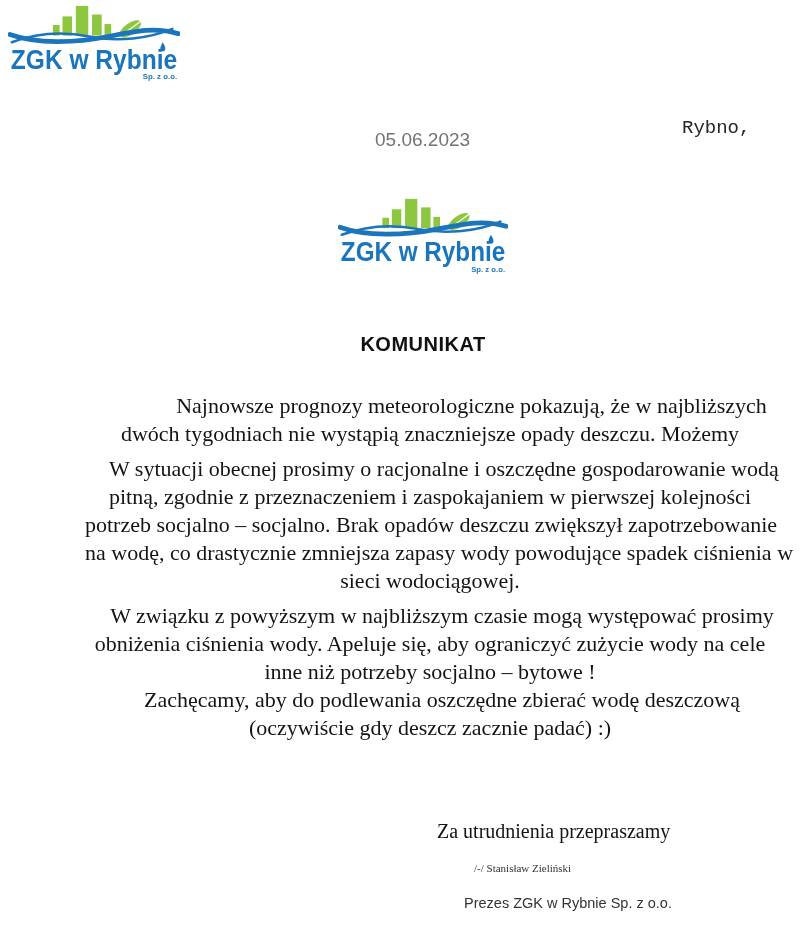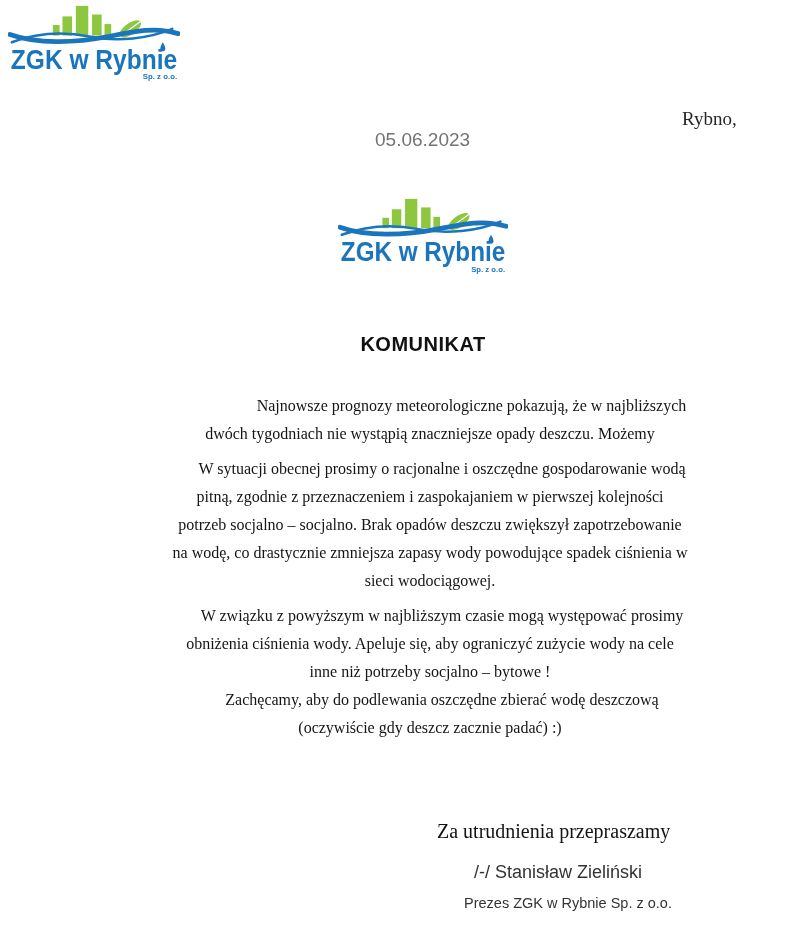--- a/index.html
+++ b/index.html
@@ -17,22 +17,22 @@
   }
   .abs { position: absolute; text-align: center; }
 
   
   .logo-top-left { left: 8px; top: 4px; width: 172px; }
   .logo-center   { left: 338px; top: 197px; width: 170px; }
   .logo svg { display: block; width: 100%; height: auto; }
 
   
   .place-line {
-    left: 682px; top: 108px;
-    font-family: Liberation Serif, serif;
+    left: 682px; top: 117px;
+    font-family: Liberation Mono, monospace;
     font-size: 19px; color: #262626;
   }
   .date-line {
     left: 375px; top: 129px;
     font-family: "Liberation Sans", sans-serif;
     font-size: 19px; color: #737373;
   }
 
   
   .doc-title {
@@ -41,39 +41,39 @@
     font-family: "Liberation Sans", sans-serif;
     font-weight: bold;
     font-size: 20px;
     letter-spacing: 0.5px;
     color: #111;
   }
 
   
   .body-text {
     left: 85px; top: 392px; width: 690px;
-    font-size: 16px;
+    font-size: 22px;
     line-height: 28px;
     color: #141414;
   }
   .para { margin: 0; }
   .para .text-line { white-space: nowrap; }
   .para-gap { margin-top: 7px; }
   .indent-large > .text-line:first-child { text-indent: 83px; }
   .indent-small > .text-line:first-child { text-indent: 24px; }
 
   
   .apology {
     left: 437px; top: 820px;
     font-size: 20px; color: #141414;
   }
   .signature {
     left: 474px; top: 862px;
-    font-family: Liberation Sans, sans-serif;
-    font-size: 18px; color: #333;
+    font-family: Liberation Serif, serif;
+    font-size: 11px; color: #333;
   }
   .signature-title {
     left: 464px; top: 895px;
     font-family: "Liberation Sans", sans-serif;
     font-size: 14.5px; color: #333;
   }
 
   .logo-text {
     font-family: "Liberation Sans", sans-serif;
     font-weight: bold;

